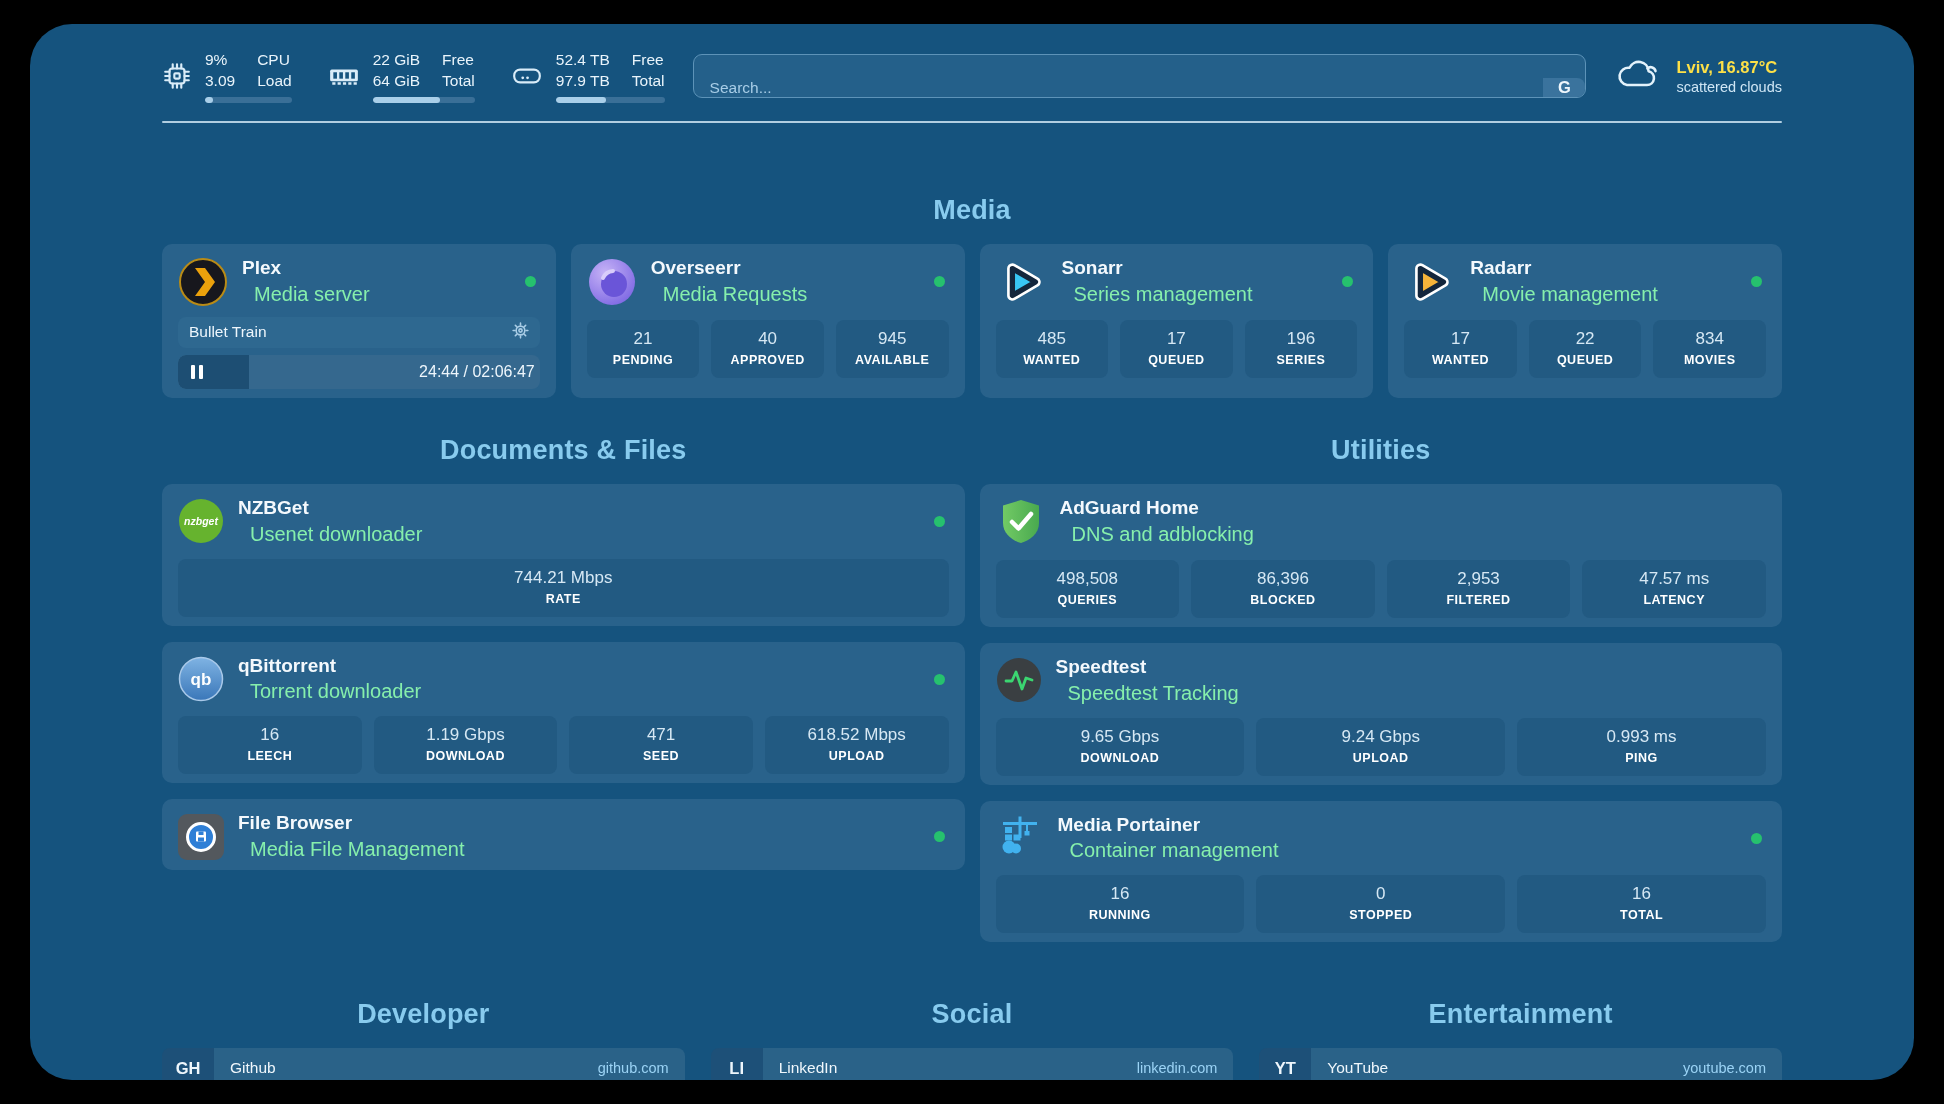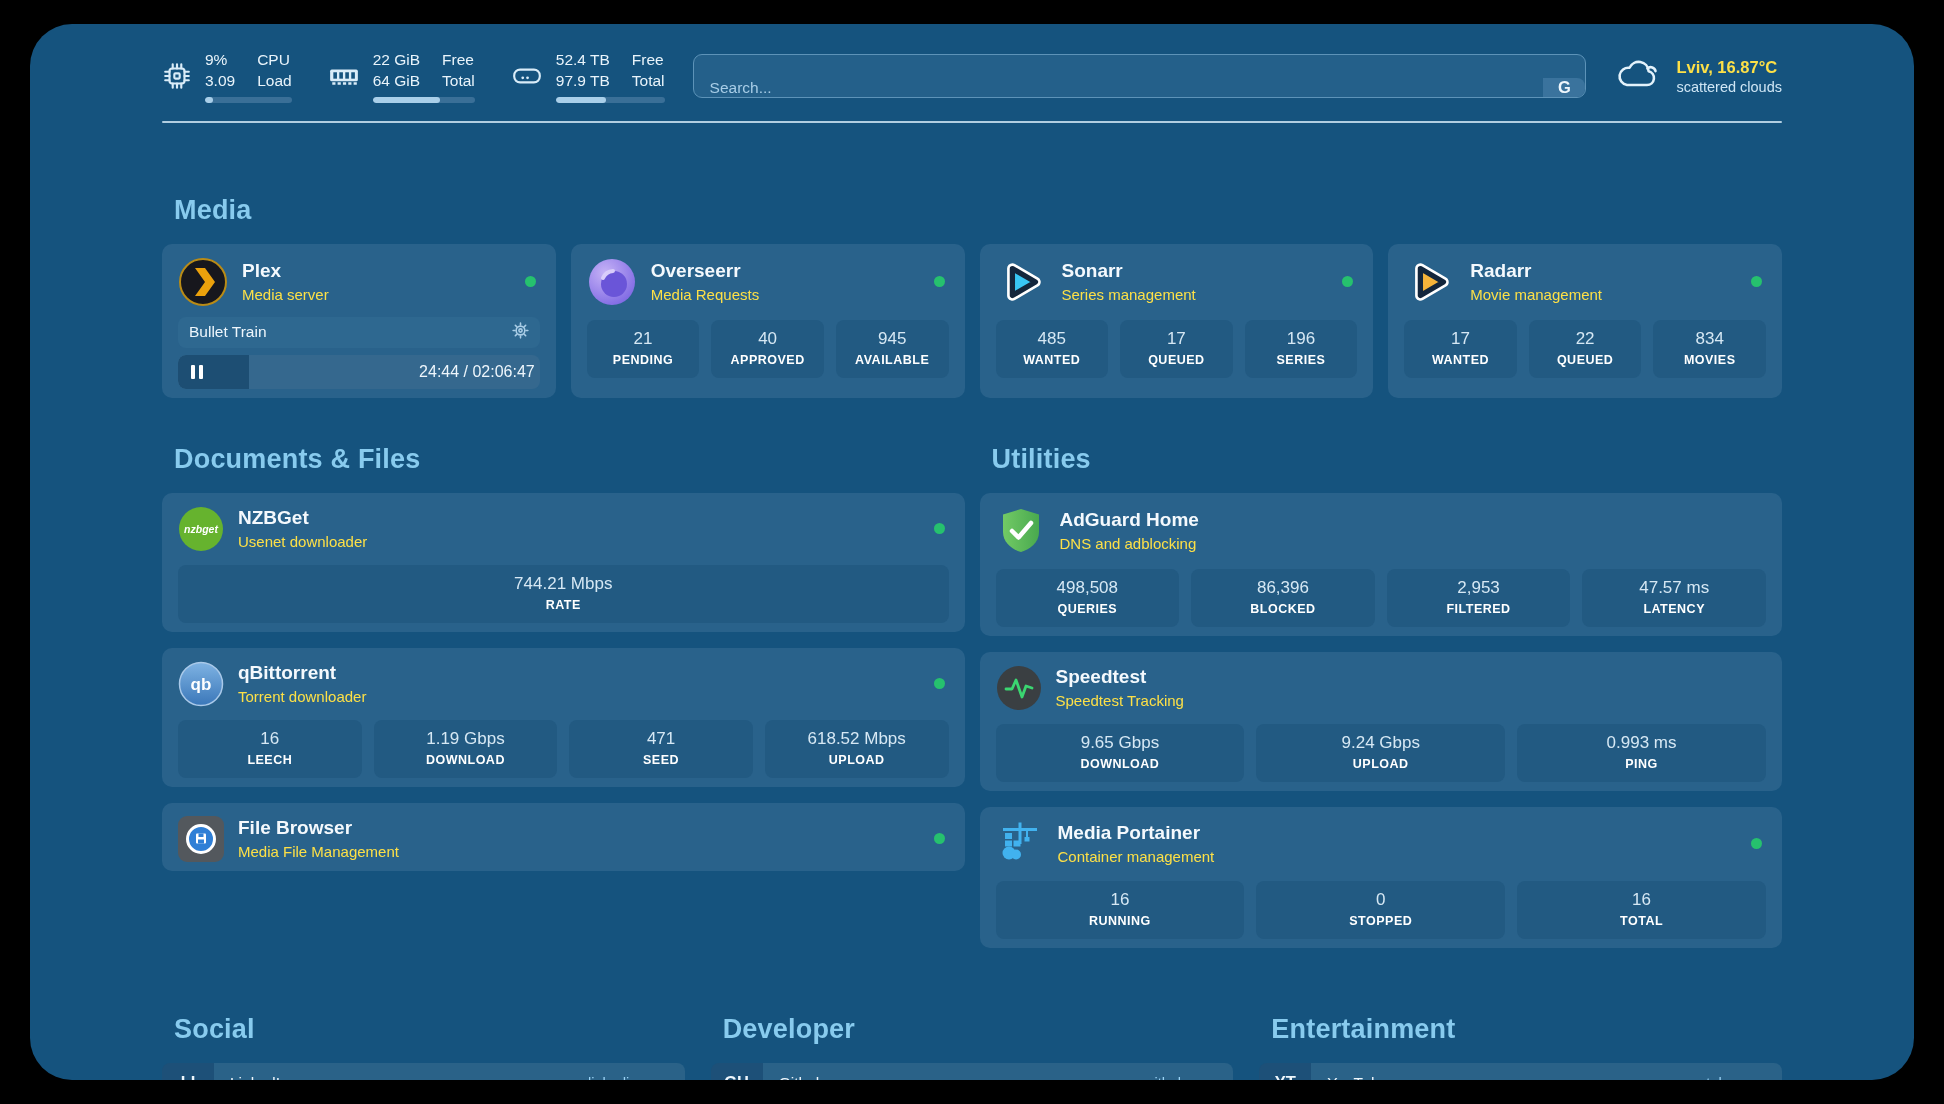--- a/index.html
+++ b/index.html
@@ -28,34 +28,34 @@
   .gbtn{width:42px;background:#3a739d;display:flex;align-items:center;justify-content:center;
         color:#eef6fc;font-size:16.5px;font-weight:700;border-radius:0 8px 8px 0;cursor:pointer;}
 
   .weather{display:flex;align-items:center;gap:14px;}
   .wl1{color:#fde047;font-size:16.5px;font-weight:700;}
   .wl2{color:#cfe6f5;font-size:14.5px;margin-top:2px;}
 
   .divider{margin-top:18px;height:2px;background:#cde4f2;opacity:.85;border-radius:1px;}
 
   
-  h2{margin:12px;color:#88cbee;font-size:27px;font-weight:600;letter-spacing:.2px;}
+  h2{margin:3px;color:#88cbee;font-size:27px;font-weight:600;letter-spacing:.2px;text-align:center;}
   .media-h{margin-top:72px;margin-bottom:18px;}
 
   
   .grid4{display:grid;grid-template-columns:repeat(4,1fr);gap:15px;}
   .grid2{display:grid;grid-template-columns:1fr 1fr;gap:15px;margin-top:34px;}
   .column h2{margin-bottom:18px;}
   .stack{display:flex;flex-direction:column;gap:16px;}
   .card{background:#29628b;border-radius:10px;padding:13px 16px 9px 16px;cursor:pointer;
         min-height:0;box-sizing:border-box;}
   .chead{display:flex;align-items:center;gap:14px;position:relative;}
   .ct{display:flex;flex-direction:column;}
   .cname{color:#f4f9fd;font-size:19px;font-weight:700;line-height:1.2;}
-  .csub{color:#fde047;font-size:15px;margin-top:3px;}
+  .csub{color:#86efac;font-size:20px;margin-top:3px;margin-left:12px;}
   .dot{width:11px;height:11px;border-radius:50%;background:#26c16e;margin-left:auto;margin-right:4px;flex:none;}
   .statsrow{margin-top:13px;display:grid;grid-auto-flow:column;grid-auto-columns:1fr;gap:12px;}
   .tile{background:#225a82;border-radius:8px;padding:9px 6px 11px 6px;text-align:center;}
   .tv{color:#d6e8f4;font-size:17px;}
   .tl{color:#fff;font-size:12.5px;font-weight:700;letter-spacing:.5px;margin-top:4px;}
 
   
   .nowplaying{margin-top:10px;}
   .nprow1{display:flex;align-items:center;justify-content:space-between;background:#2e6890;
           border-radius:8px;padding:5px 11px;}
@@ -519,41 +519,41 @@
                   <div class="tl">TOTAL</div>
                 </div>
           </div>
         </div>
       </div>
     </div>
   </div>
 
   <div class="bookmarks">
     <div class="bgroup">
+      <h2>Developer</h2>
+      <div class="brows">
+        <a class="bm">
+          <span class="abbr">GH</span>
+          <span class="bmain">
+                <span class="bname">Github</span>
+                <span class="burl">github.com</span>
+              </span>
+            </a>
+
+      </div>
+    </div>
+
+    <div class="bgroup">
       <h2>Social</h2>
       <div class="brows">
         <a class="bm">
           <span class="abbr">LI</span>
           <span class="bmain">
                 <span class="bname">LinkedIn</span>
                 <span class="burl">linkedin.com</span>
-              </span>
-            </a>
-
-      </div>
-    </div>
-
-    <div class="bgroup">
-      <h2>Developer</h2>
-      <div class="brows">
-        <a class="bm">
-          <span class="abbr">GH</span>
-          <span class="bmain">
-                <span class="bname">Github</span>
-                <span class="burl">github.com</span>
               </span>
             </a>
 
       </div>
     </div>
 
     <div class="bgroup">
       <h2>Entertainment</h2>
       <div class="brows">
         <a class="bm">

